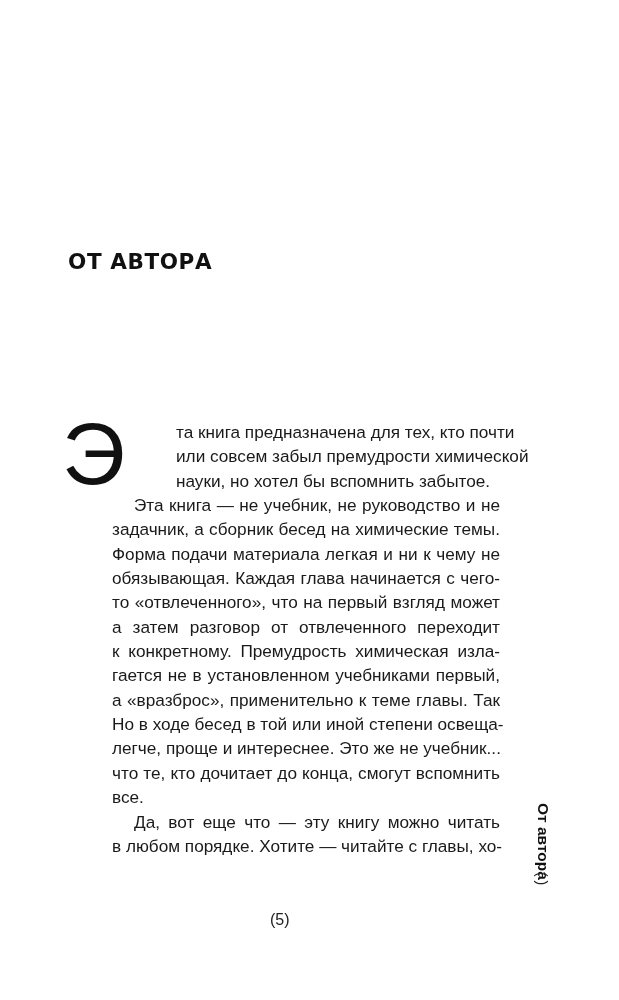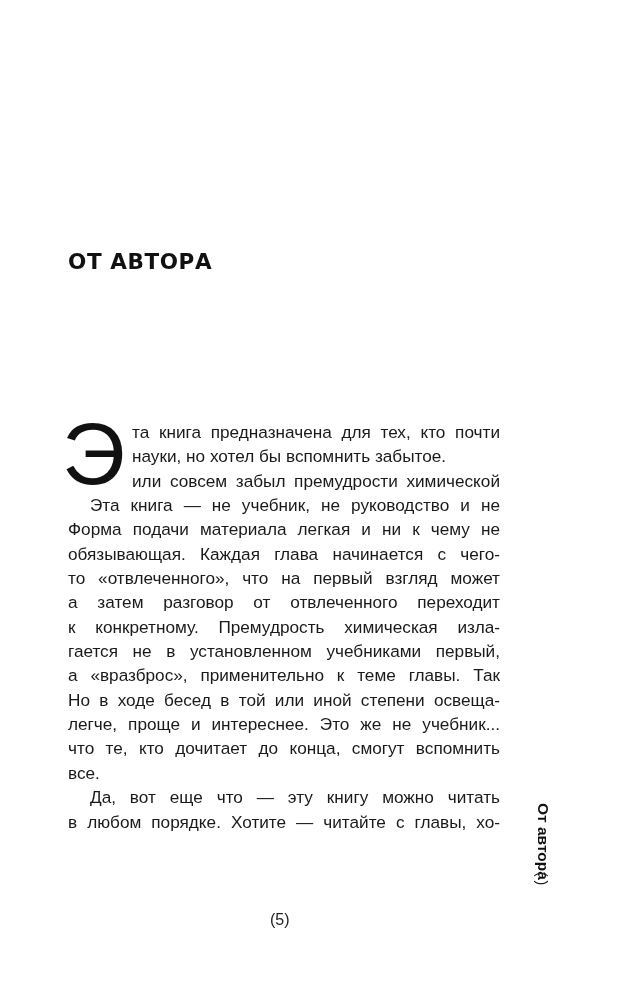--- a/index.html
+++ b/index.html
@@ -9,21 +9,21 @@
   }
   .heading {
     position: absolute; left: 68px; top: 249px;
     font-family: "DejaVu Sans", sans-serif; font-weight: bold; font-size: 21.5px;
     letter-spacing: 0.6px; color: #111;
   }
   .body-text {
     position: absolute; left: 68px; top: 420px; width: 432px;
     font-size: 17.2px; line-height: 24.35px;
   }
-  .line { display: block; height: 24.35px; white-space: nowrap; }
+  .line { display: block; height: 24.35px; white-space: nowrap; margin-left: 44px; }
   .just { text-align: justify; text-align-last: justify; }
   .indent { padding-left: 22px; }
   .dropcap-wrap { position: relative; }
   .dropcap {
     position: absolute; left: -6px; top: -10px;
     font-size: 88px; line-height: 88px; font-weight: normal; color: #111;
     font-family: "Liberation Sans", sans-serif;
   }
   .dc-line { padding-left: 64px; }
   .page-number {
@@ -42,25 +42,26 @@
 </style>
 </head>
 <body>
 
 <div class="heading">ОТ АВТОРА</div>
 
 <div class="body-text">
   <div class="dropcap-wrap">
     <span class="dropcap">Э</span>
     <span class="line just dc-line">та книга предназначена для тех, кто почти</span>
+    <span class="line just dc-line">или совсем забыл премудрости химической</span>
     <span class="line dc-line">науки, но хотел бы вспомнить забытое.</span>
-    <span class="line just dc-line">или совсем забыл премудрости химической</span>
   </div>
   <div>
     <span class="line just indent">Эта книга — не учебник, не руководство и не</span>
+    <span class="line just">задачник, а сборник бесед на химические темы.</span>
     <span class="line just">Форма подачи материала легкая и ни к чему не</span>
     <span class="line just">обязывающая. Каждая глава начинается с чего-</span>
     <span class="line just">то «отвлеченного», что на первый взгляд может</span>
     <span class="line just">а затем разговор от отвлеченного переходит</span>
     <span class="line just">к конкретному. Премудрость химическая изла-</span>
     <span class="line just">гается не в установленном учебниками первый,</span>
     <span class="line just">а «вразброс», применительно к теме главы. Так</span>
     <span class="line just">Но в ходе бесед в той или иной степени освеща-</span>
     <span class="line just">легче, проще и интереснее. Это же не учебник...</span>
     <span class="line just">что те, кто дочитает до конца, смогут вспомнить</span>

